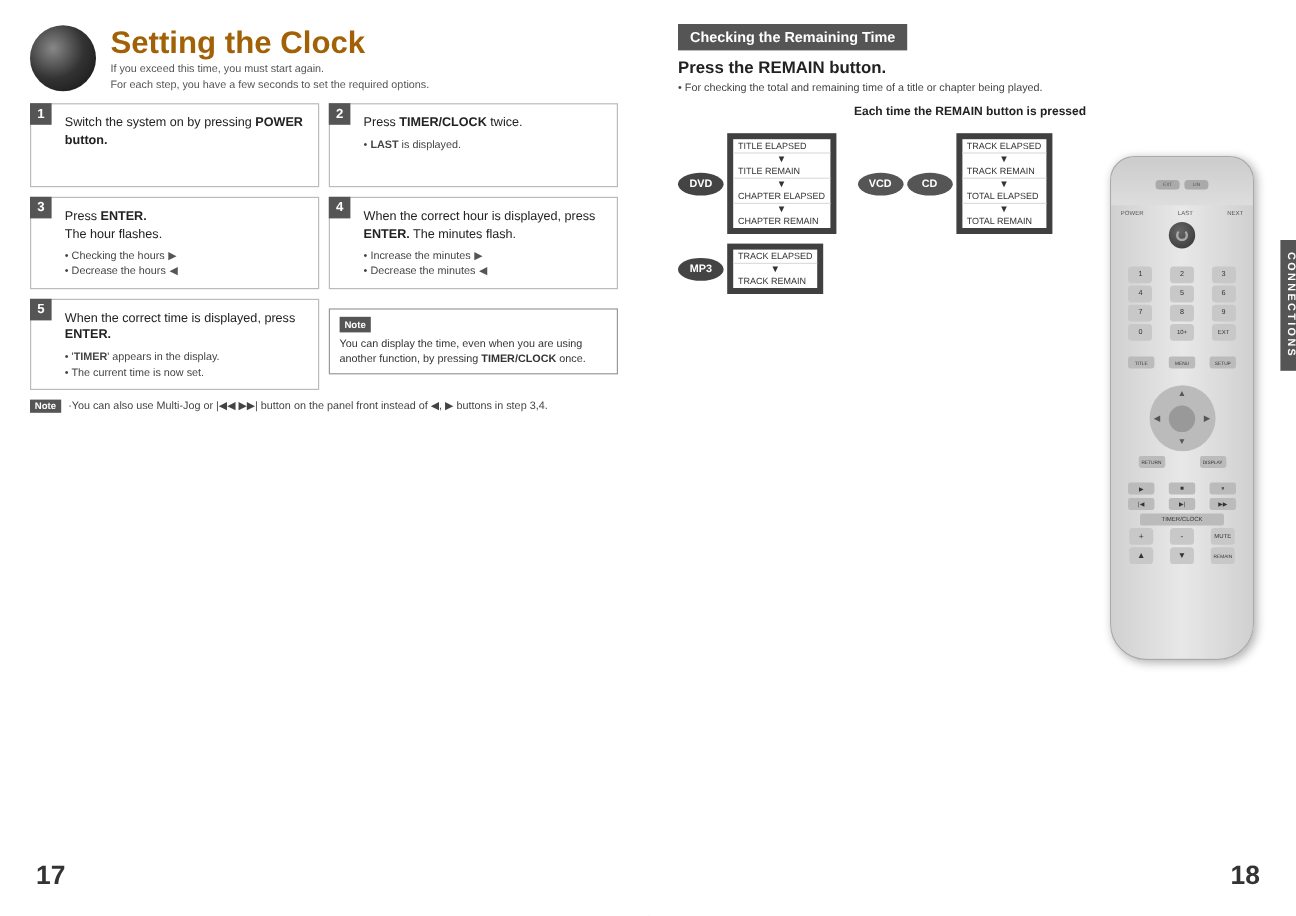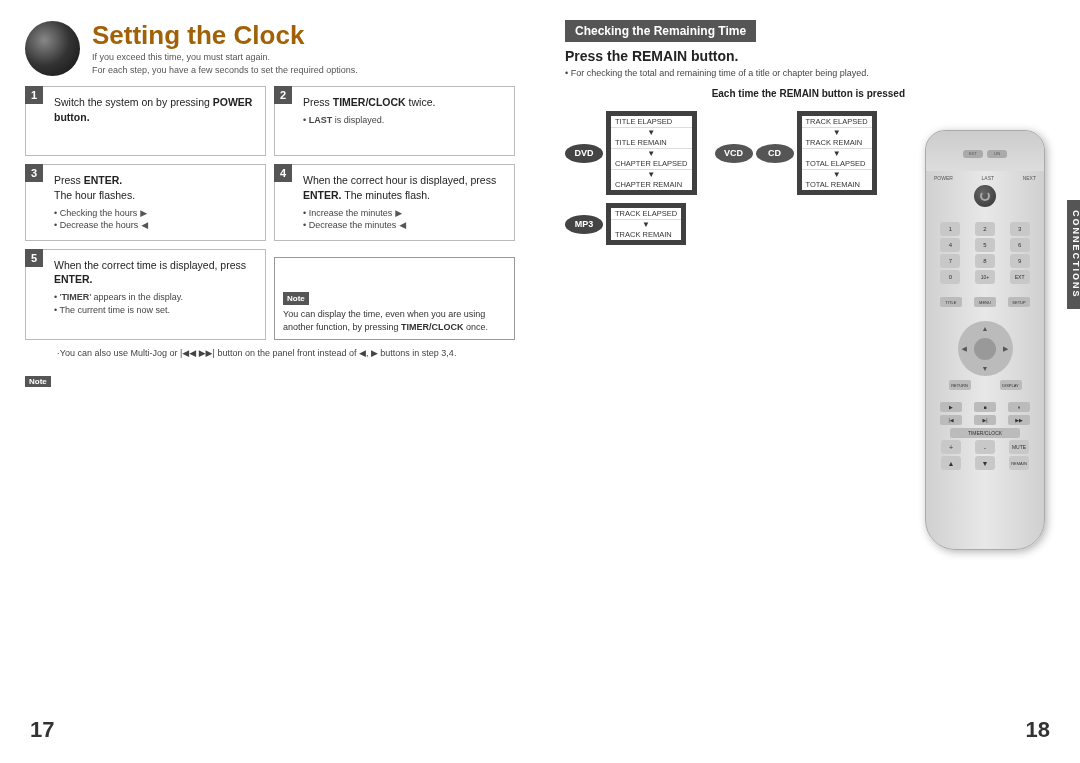--- a/index.html
+++ b/index.html
@@ -145,21 +145,20 @@
     }
 
     .note-label {
       display: inline-block;
       background: #555;
       color: #fff;
       font-size: 8px;
       padding: 1px 4px;
       margin-bottom: 3px;
       font-weight: bold;
-      margin-top: 28px;
     }
 
     .bottom-note {
       margin-top: 8px;
       display: flex;
       align-items: flex-start;
       gap: 6px;
       font-size: 9px;
       color: #444;
     }

